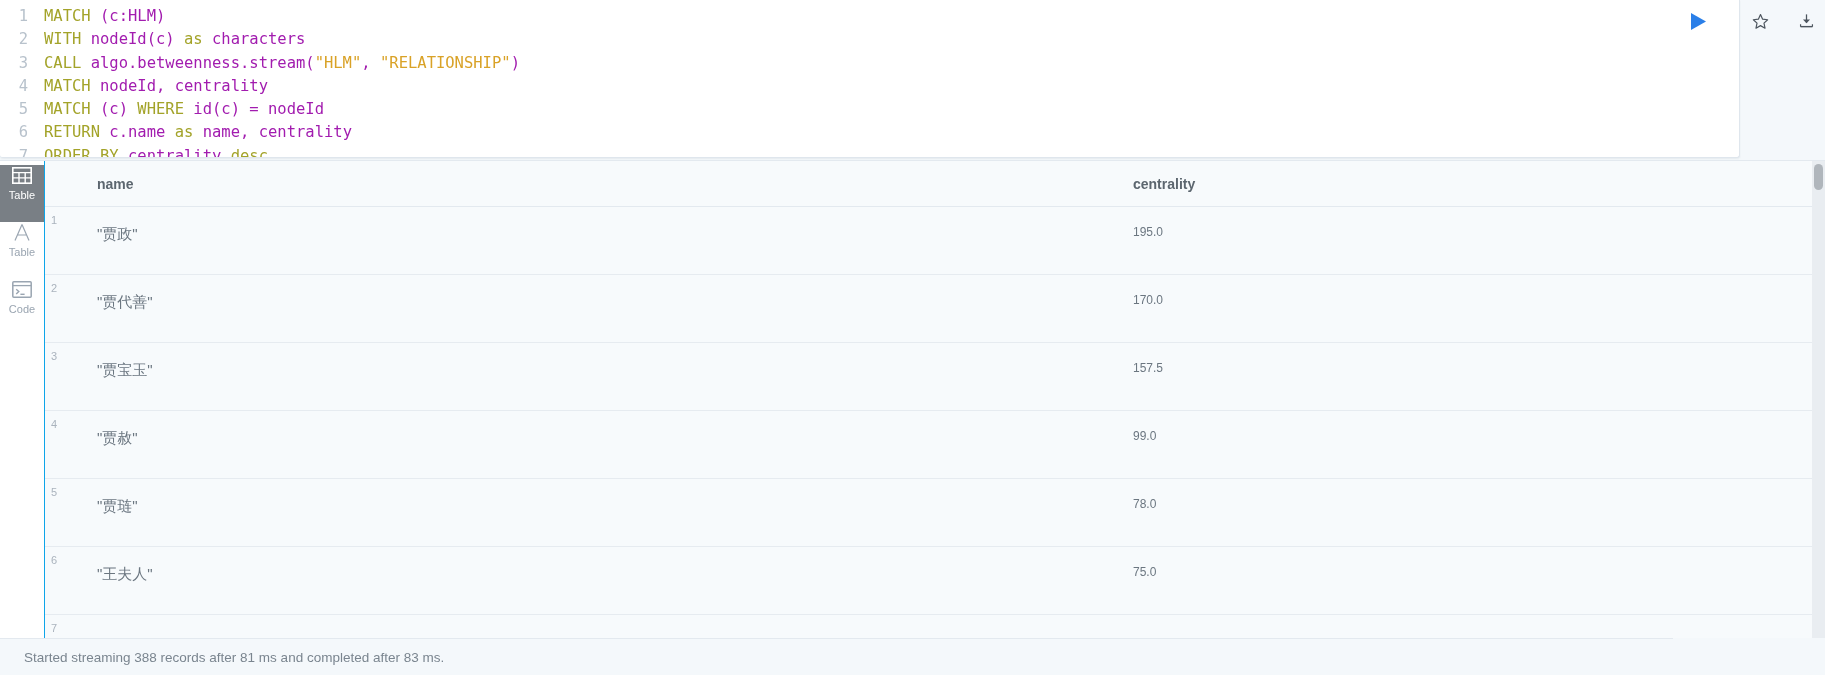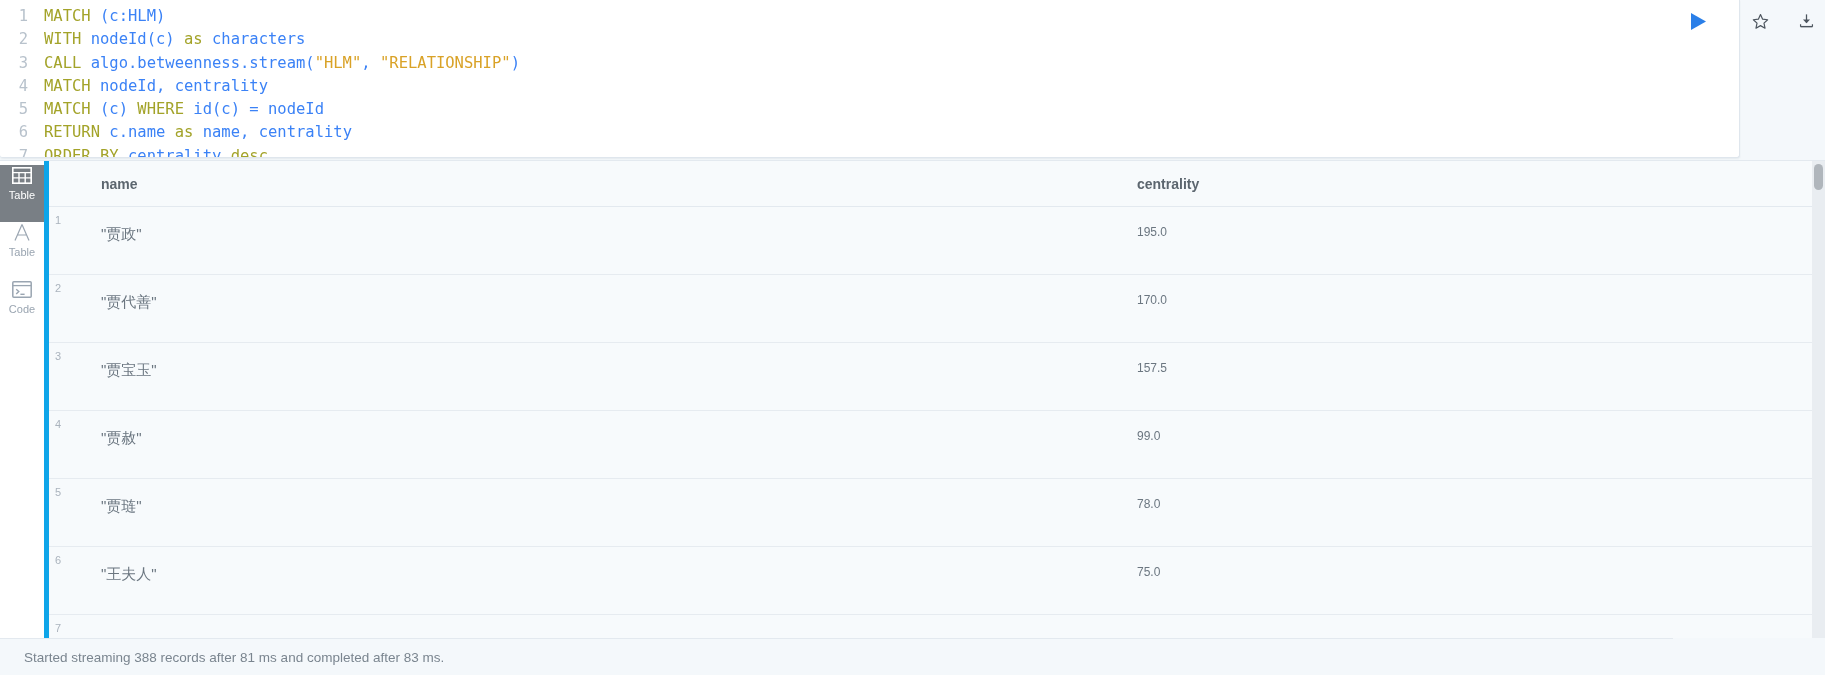--- a/index.html
+++ b/index.html
@@ -62,21 +62,21 @@
     font-size: 15.5px;
     padding-right: 0;
     user-select: none;
   }
   .codetext {
     padding-left: 16px;
     color: #555e67;
   }
   .kw  { color: #a3a329; }
   .str { color: #d9a227; }
-  .pl  { color: #3b82f6; }
+  .pl  { color: #a21caf; }
 
   
   .run-zone {
     position: absolute;
     right: 0;
     top: 0;
     width: 82px;
     height: 100%;
     display: flex;
     align-items: flex-start;
@@ -169,21 +169,21 @@
   }
 
   
   .table-panel {
     position: absolute;
     left: 44px;
     top: 0;
     right: 0;
     height: 478px;
     background: #a16207;
-    border-left: 5px solid #0ea5e9;
+    border-left: 1px solid #0ea5e9;
     box-sizing: border-box;
     overflow: hidden;
   }
   .grid {
     width: 1769px;
     box-sizing: border-box;
   }
   .grid-header {
     display: flex;
     height: 46px;

